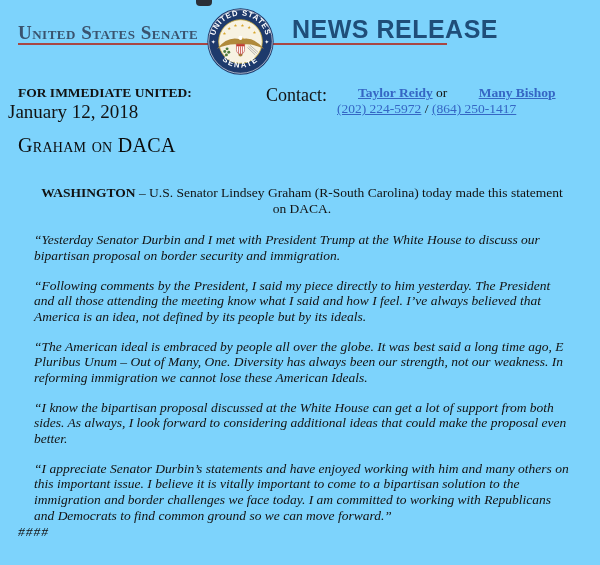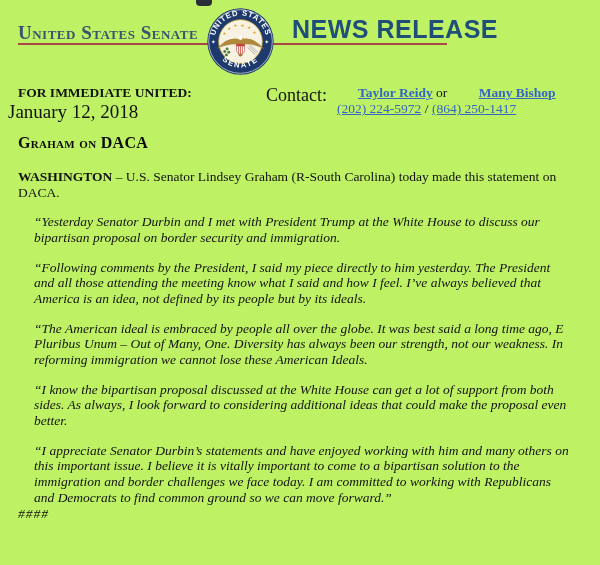--- a/index.html
+++ b/index.html
@@ -1,17 +1,17 @@
 <!DOCTYPE html>
 <html><head>
 <meta charset="utf-8">
 <style>
   html,body{margin:0;padding:0;background:#fff;}
   .page{
-    position:relative;width:600px;height:565px;background:#bef264;
+    position:relative;width:600px;height:565px;background:#7dd3fc;
     font-family:"Liberation Serif", serif;color:#121212;overflow:hidden;
   }
   
   .rule{position:absolute;left:18px;top:43px;width:429px;height:2px;background:#a84743;}
   .masthead-left{
     position:absolute;left:18px;top:22px;width:185px;
     font-variant:small-caps;font-weight:bold;font-size:19px;letter-spacing:.5px;
     color:#3a536e;
   }
   .masthead-right{
@@ -25,29 +25,29 @@
   .fir{position:absolute;left:18px;top:85px;font-weight:bold;font-size:13.5px;}
   .date{position:absolute;left:8px;top:101px;font-size:19px;}
   .contact-label{position:absolute;left:266px;top:85px;font-size:18px;}
   .contact-names{position:absolute;left:330px;top:85px;font-size:13.5px;white-space:nowrap;}
   .contact-phones{position:absolute;left:337px;top:101px;font-size:13.5px;white-space:nowrap;}
   .contact-names a{color:#3566c4;font-weight:bold;text-decoration:underline;margin-left:28px;}
   .contact-phones a{color:#3566c4;text-decoration:underline;}
   .sep{color:#121212;}
   
   .doc-title{
-    position:absolute;left:18px;top:134px;font-weight:bold;font-size:16px;
+    position:absolute;left:18px;top:134px;font-weight:normal;font-size:20px;
     font-variant:small-caps;letter-spacing:.3px;color:#0b0b0b;
   }
   
   .body{
     position:absolute;left:18px;top:169px;width:568px;
     font-size:13.5px;line-height:1.16;
   }
-  .lead{margin:0;}
+  .lead{margin:16px;text-align:center;}
   .lead b{font-weight:bold;}
   .quote{margin:14px 0 0 16px;font-style:italic;width:539px;}
   .endmark{margin:1px 0 0 0;font-style:italic;letter-spacing:1px;}
 </style>
 </head>
 <body>
 
 <div class="page">
 
   <div class="rule"></div>

